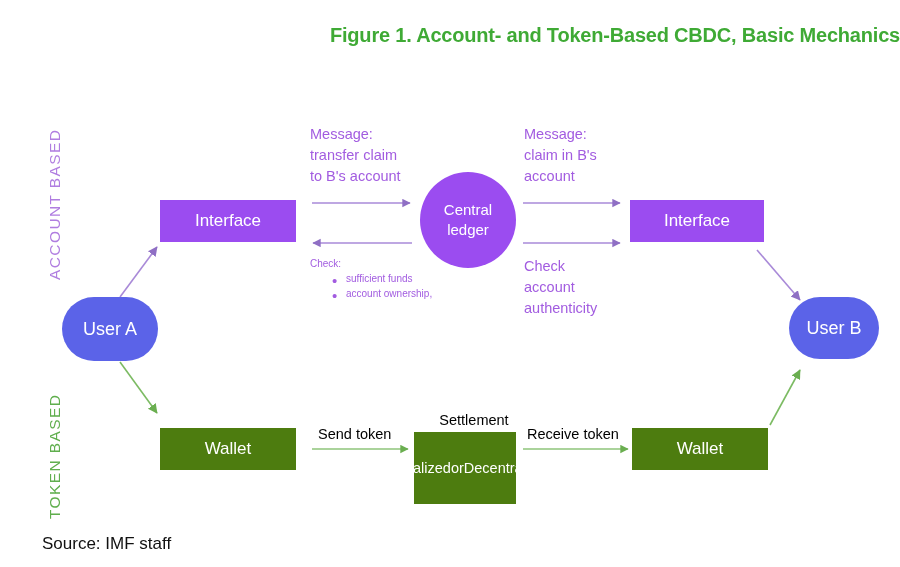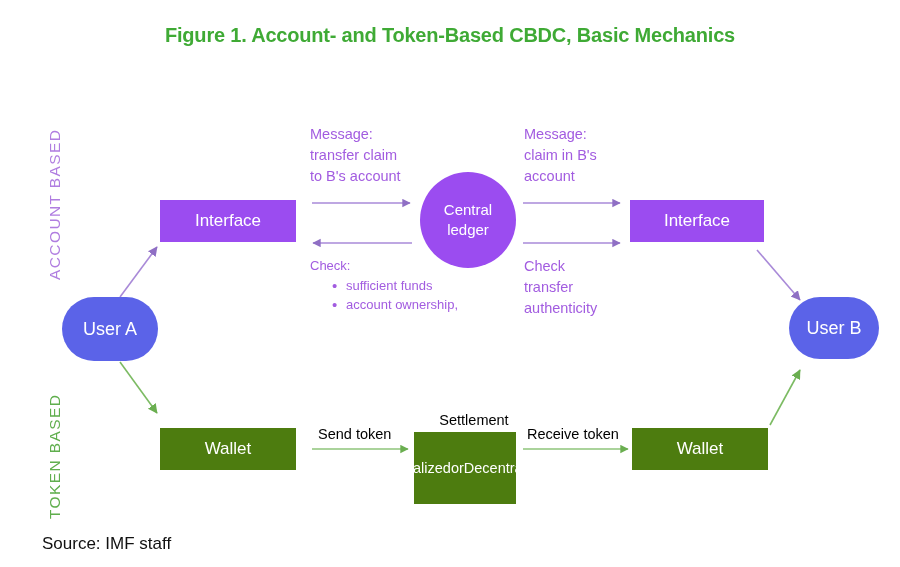--- a/index.html
+++ b/index.html
@@ -7,21 +7,21 @@
     width:900px;height:567px;
     background:#ffffff;
     font-family:"Liberation Sans", sans-serif;
     overflow:hidden;
     position:relative;
   }
   #stage{position:absolute;left:0;top:0;width:900px;height:567px;}
 
   .title{
     position:absolute;left:0;top:24px;width:900px;
-    text-align:center;
+    text-align:right;
     font-size:20px;font-weight:bold;
     color:#3faa35;
     letter-spacing:-0.2px;
   }
 
   .vlabel{
     position:absolute;
     font-size:15.5px;
     letter-spacing:1.4px;
     white-space:nowrap;
@@ -72,21 +72,21 @@
     position:absolute;
     font-size:14.5px;
     line-height:1.45;
     white-space:pre-line;
   }
   .txt.purple{color:#a25ce0;}
   .txt.green{color:#000000;}
 
   .bullets{
     position:absolute;
-    font-size:13px;
+    font-size:10px;
     line-height:1.5;
     color:#a25ce0;
   }
   .bullets .hdr{display:block;}
   .bullets ul{margin:0;padding-left:22px;list-style:none;}
   .bullets li{position:relative;padding-left:14px;}
   .bullets li::before{
     content:"\2022";
     position:absolute;left:0;top:-1px;
     color:#a25ce0;font-size:15px;
@@ -187,21 +187,21 @@
 
   <div class="bullets" style="left:310px;top:256px;width:200px;">
     <span class="hdr">Check:</span>
     <ul>
       <li>sufficient funds</li>
       <li>account ownership,</li>
     </ul>
   </div>
 
   <div class="txt purple" style="left:524px;top:256px;width:110px;">Check
-transfer
+account
 authenticity</div>
 
   <div class="txt green" style="left:318px;top:424px;">Send token</div>
 
   <div class="txt green" style="left:527px;top:424px;">Receive token</div>
 
   <div class="source">Source: IMF staff</div>
 
 </div>
 

